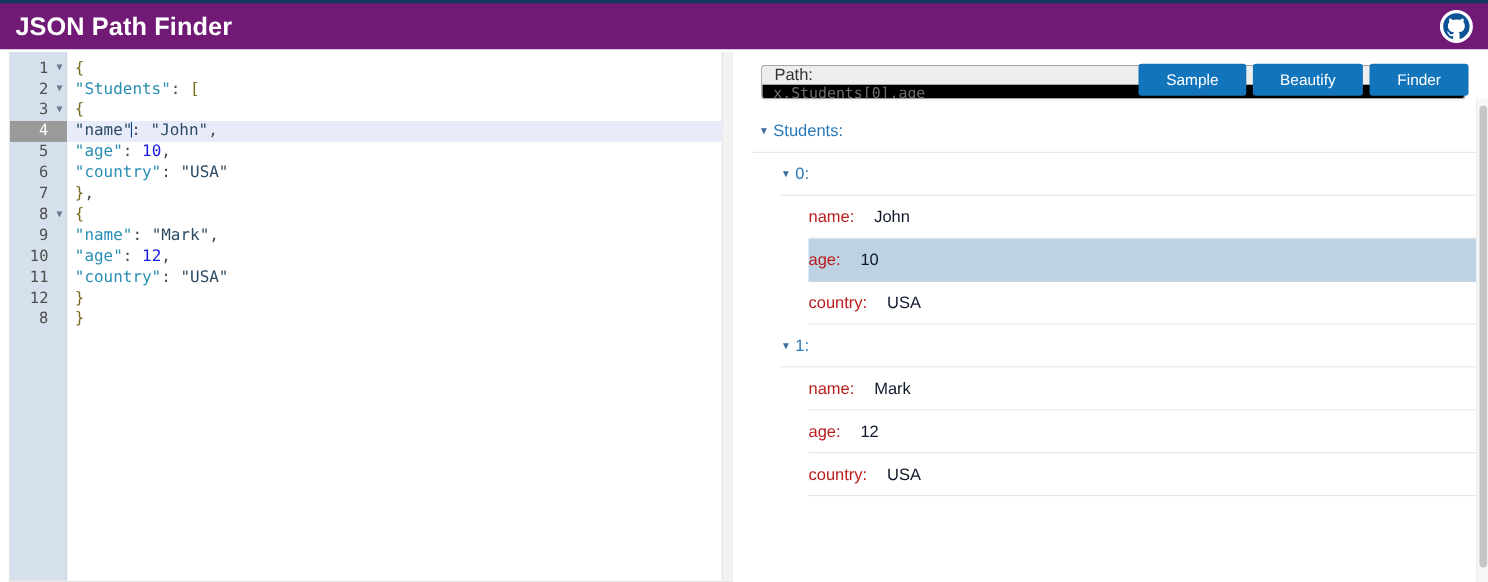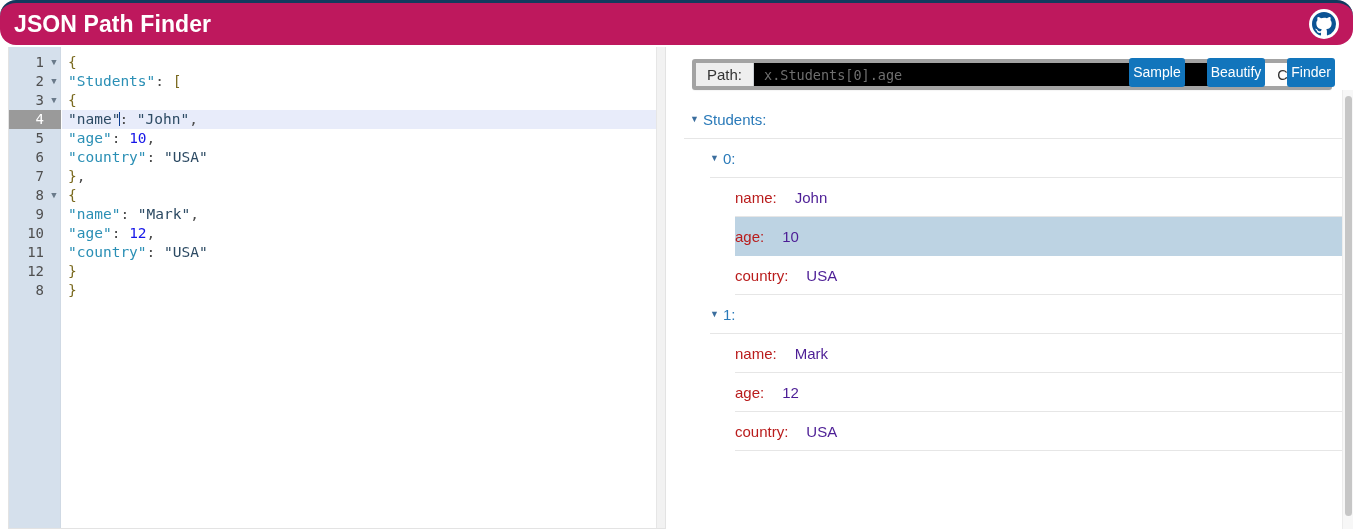--- a/index.html
+++ b/index.html
@@ -8,25 +8,24 @@
     width: 1353px; height: 529px;
     overflow: hidden;
     background: #ffffff;
     font-family: "Liberation Sans", sans-serif;
   }
 
   
   .navbar {
     position: absolute; top: 0; left: 0;
     width: 1353px; height: 45px;
-    background: #be185d;
+    background: #701a75;
     border-top: 3px solid #123a5e;
     display: flex; align-items: center;
     justify-content: space-between;
-    border-radius: 16px;
   }
   .brand {
     color: #ffffff;
     font-size: 23px;
     font-weight: bold;
     letter-spacing: 0.1px;
     padding-left: 14px;
     line-height: 1;
   }
   .gh-link {
@@ -133,45 +132,45 @@
     top: 13px; right: 18px;
     display: flex; gap: 6px;
     z-index: 5;
   }
   .tool-btn {
     background: #1275bc;
     color: #ffffff;
     border: none;
     font-size: 14px;
     font-family: "Liberation Sans", sans-serif;
-    padding: 6px 4px 7px;
+    padding: 6px 25px 7px;
     border-radius: 3px;
     cursor: pointer;
     line-height: 1.15;
-    margin-left: 16px;
   }
 
   
   .result-pane {
     position: absolute;
     left: 684px; top: 2px;
     width: 658px; height: 482px;
     background: #ffffff;
   }
 
   .path-group {
     position: absolute;
     left: 8px; top: 12px;
     width: 640px; height: 31px;
     display: flex;
-    border: 4px solid #a3a3a3;
+    border: 1px solid #a3a3a3;
     border-radius: 3px;
     background: #ffffff;
     overflow: hidden;
     box-shadow: 0 1px 1px rgba(0,0,0,0.04);
+    flex-direction: column;
   }
   .path-addon {
     background: #eeeeee;
     color: #333333;
     font-size: 15px;
     padding: 0 11px;
     display: flex; align-items: center;
     border-right: 1px solid #ccd0d4;
     white-space: nowrap;
   }
@@ -221,21 +220,21 @@
     font-size: 9px;
     line-height: 1;
     flex: none;
   }
   .tree-key {
     color: #b91c1c;
     margin-right: 18px;
     white-space: nowrap;
   }
   .tree-val {
-    color: #4c1d95;
+    color: #0f172a;
     white-space: nowrap;
   }
   .node-label {
     color: #2a7ab9;
     white-space: nowrap;
     text-align: right;
   }
 
   
   .page-scroll {

